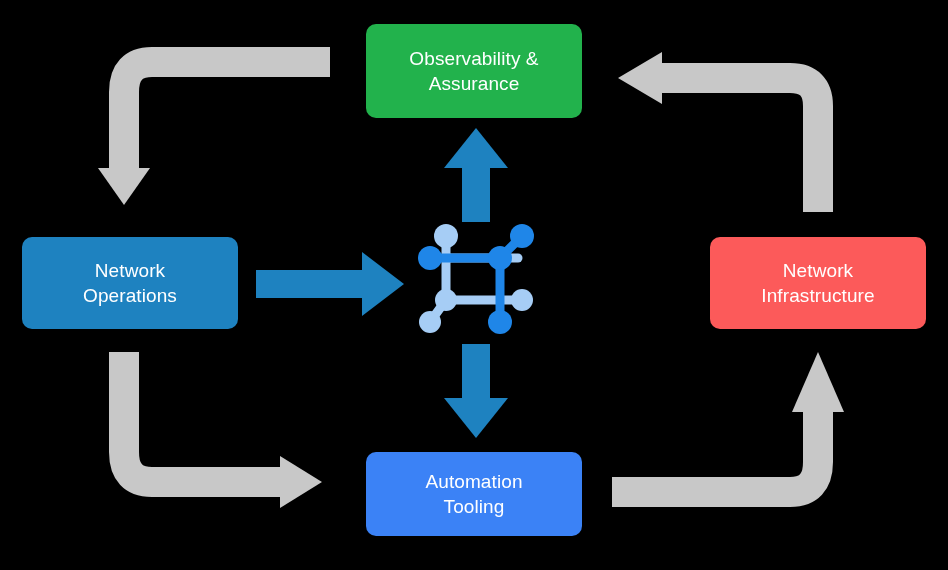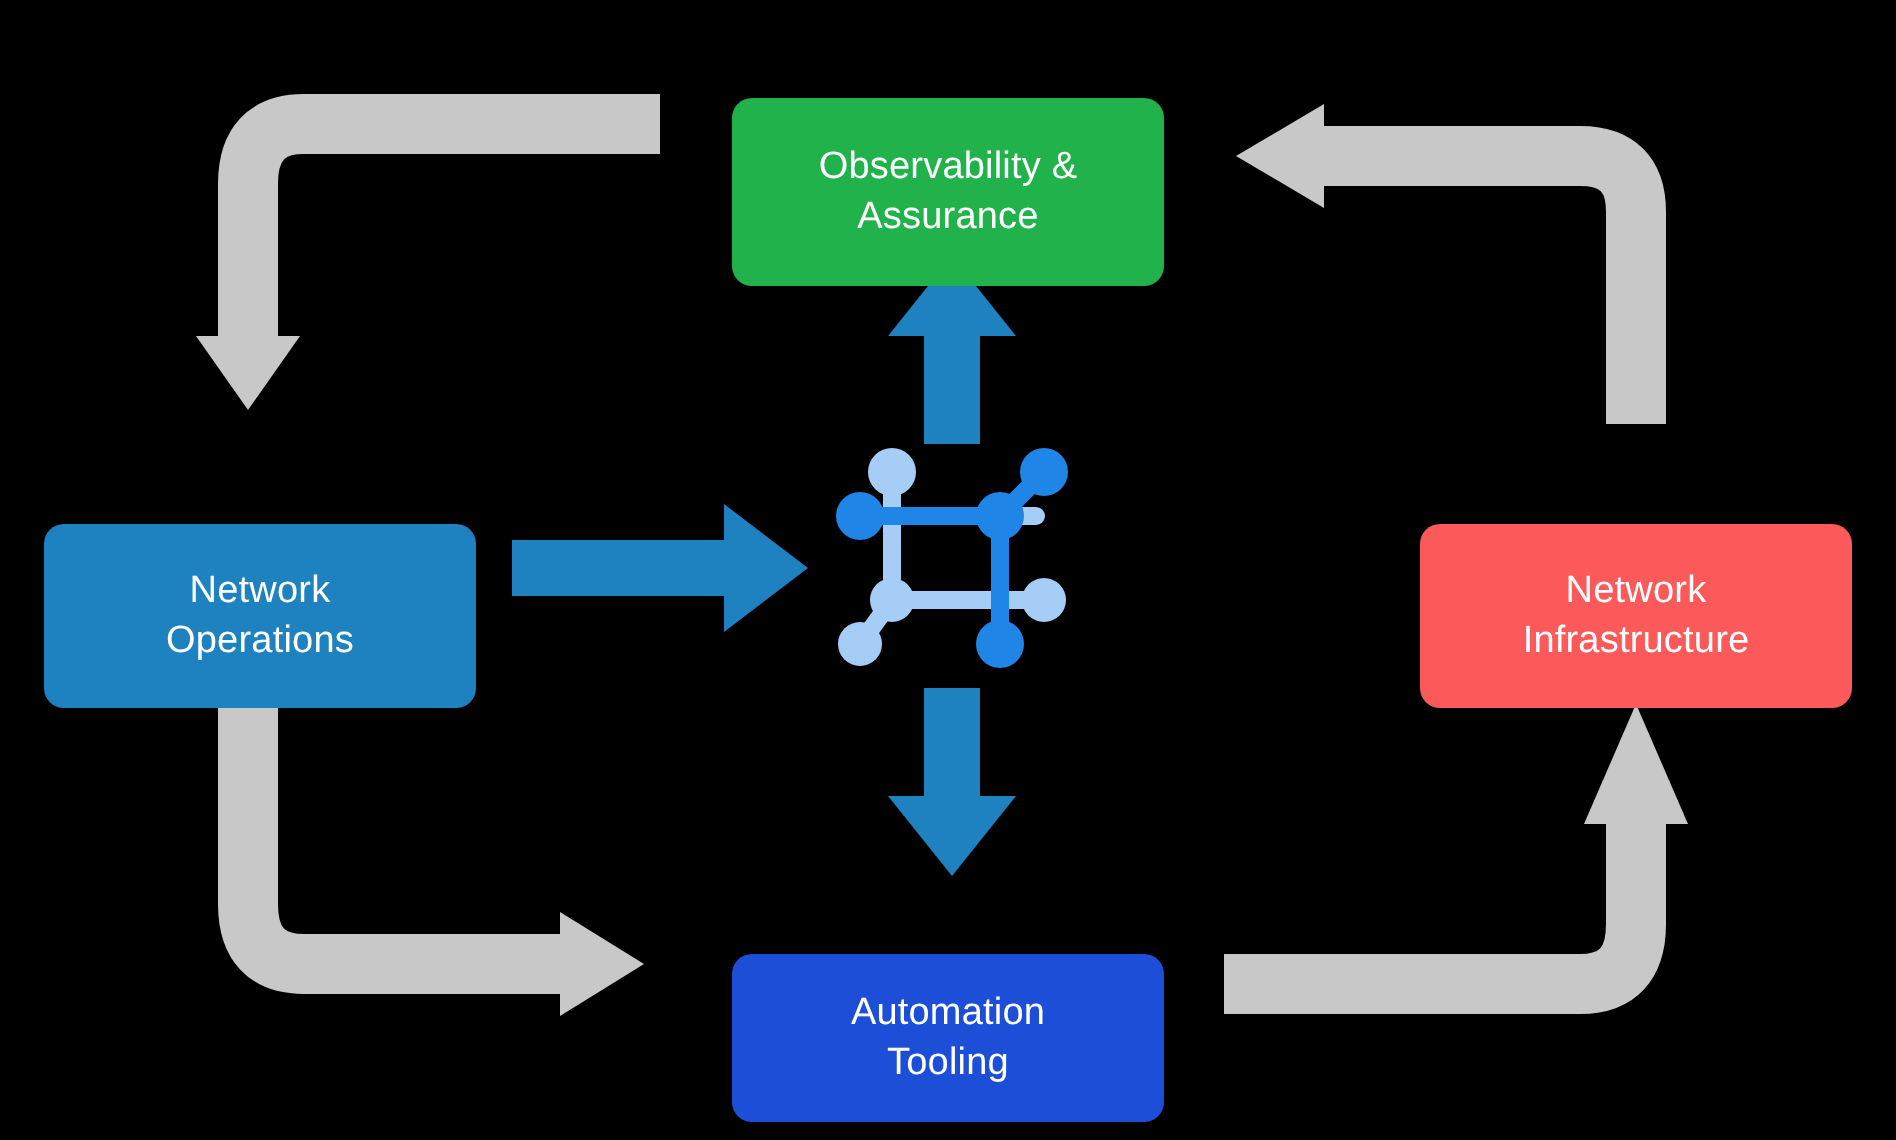--- a/index.html
+++ b/index.html
@@ -25,21 +25,20 @@
     justify-content: center;
     text-align: center;
     color: #ffffff;
     font-size: 19px;
     line-height: 1.32;
     font-weight: 400;
     letter-spacing: 0.1px;
     box-sizing: border-box;
     padding: 4px 10px;
     white-space: pre-line;
-    margin-top: 25px;
   }
   #box-observability {
     left: 366px; top: 24px; width: 216px; height: 94px;
   }
   #box-network-operations {
     left: 22px; top: 237px; width: 216px; height: 92px;
   }
   #box-network-infrastructure {
     left: 710px; top: 237px; width: 216px; height: 92px;
   }
@@ -135,16 +134,16 @@
 
   <div class="node-box" id="box-observability" style="background:#22b24c;">Observability &amp;
 Assurance</div>
 
   <div class="node-box" id="box-network-operations" style="background:#1e82c0;">Network
 Operations</div>
 
   <div class="node-box" id="box-network-infrastructure" style="background:#fc5a5a;">Network
 Infrastructure</div>
 
-  <div class="node-box" id="box-automation-tooling" style="background:#1d4ed8;">Automation
+  <div class="node-box" id="box-automation-tooling" style="background:#3b82f6;">Automation
 Tooling</div>
 
 </div>
 
 </body></html>

